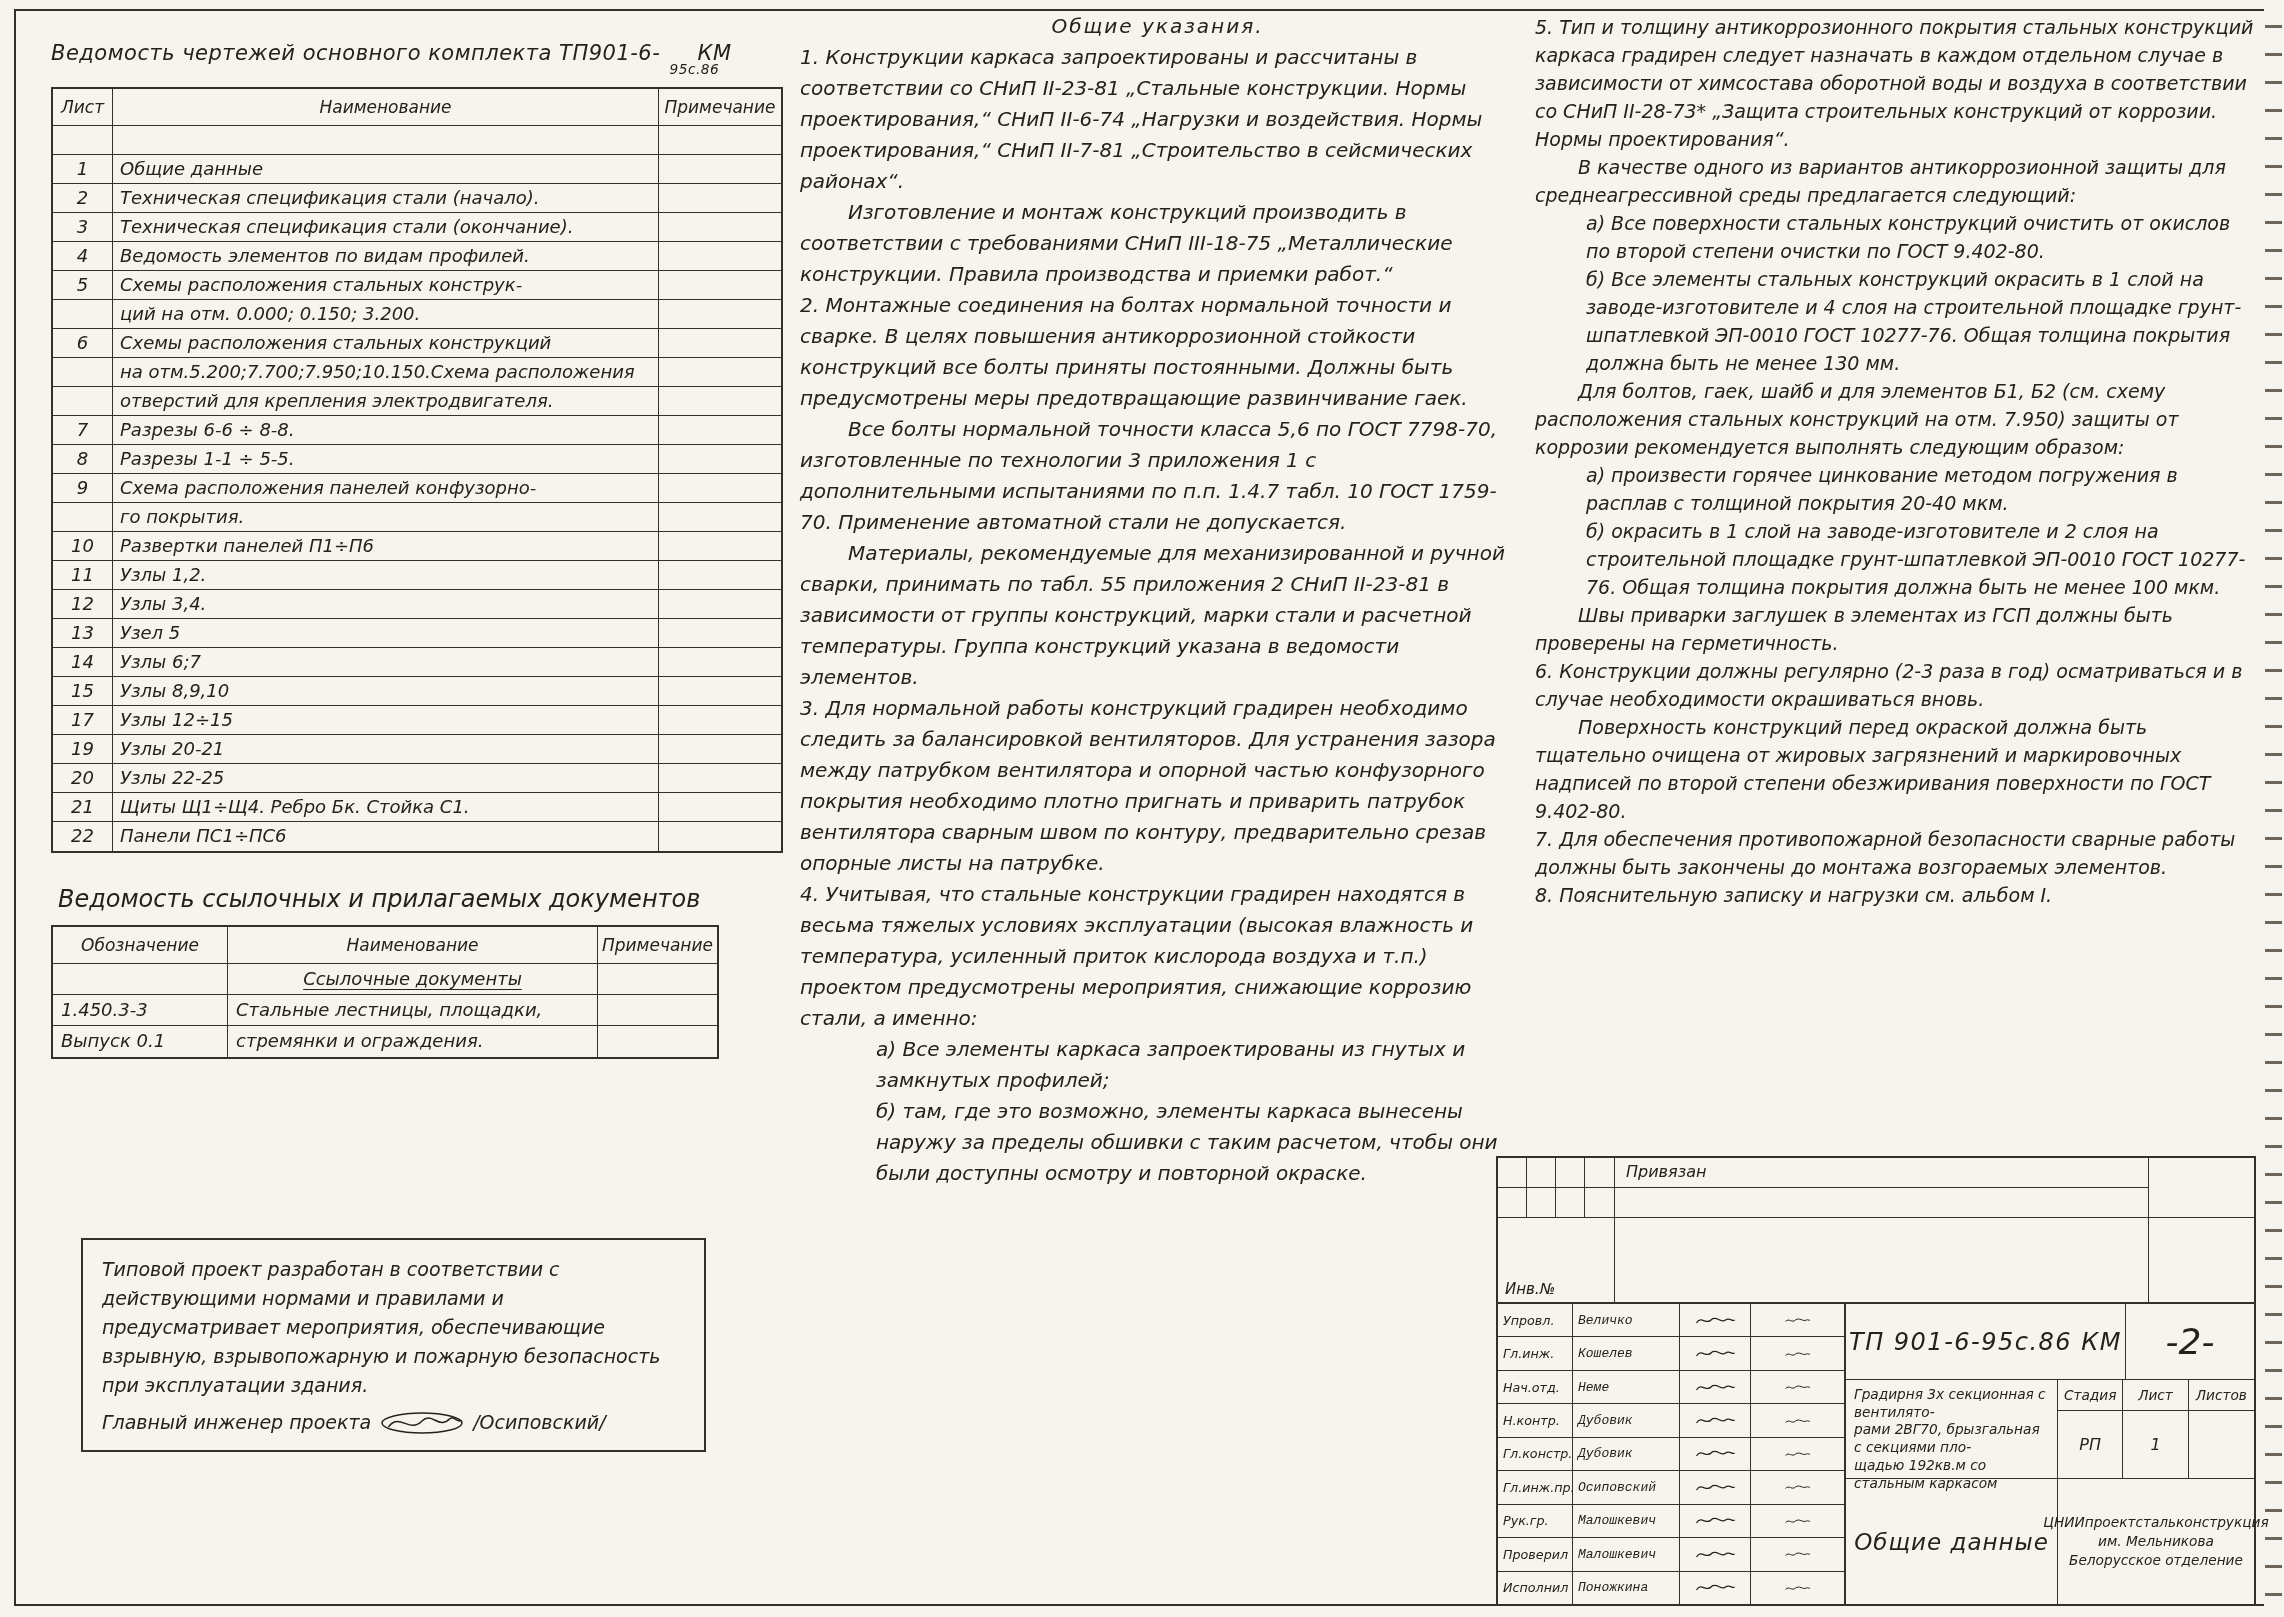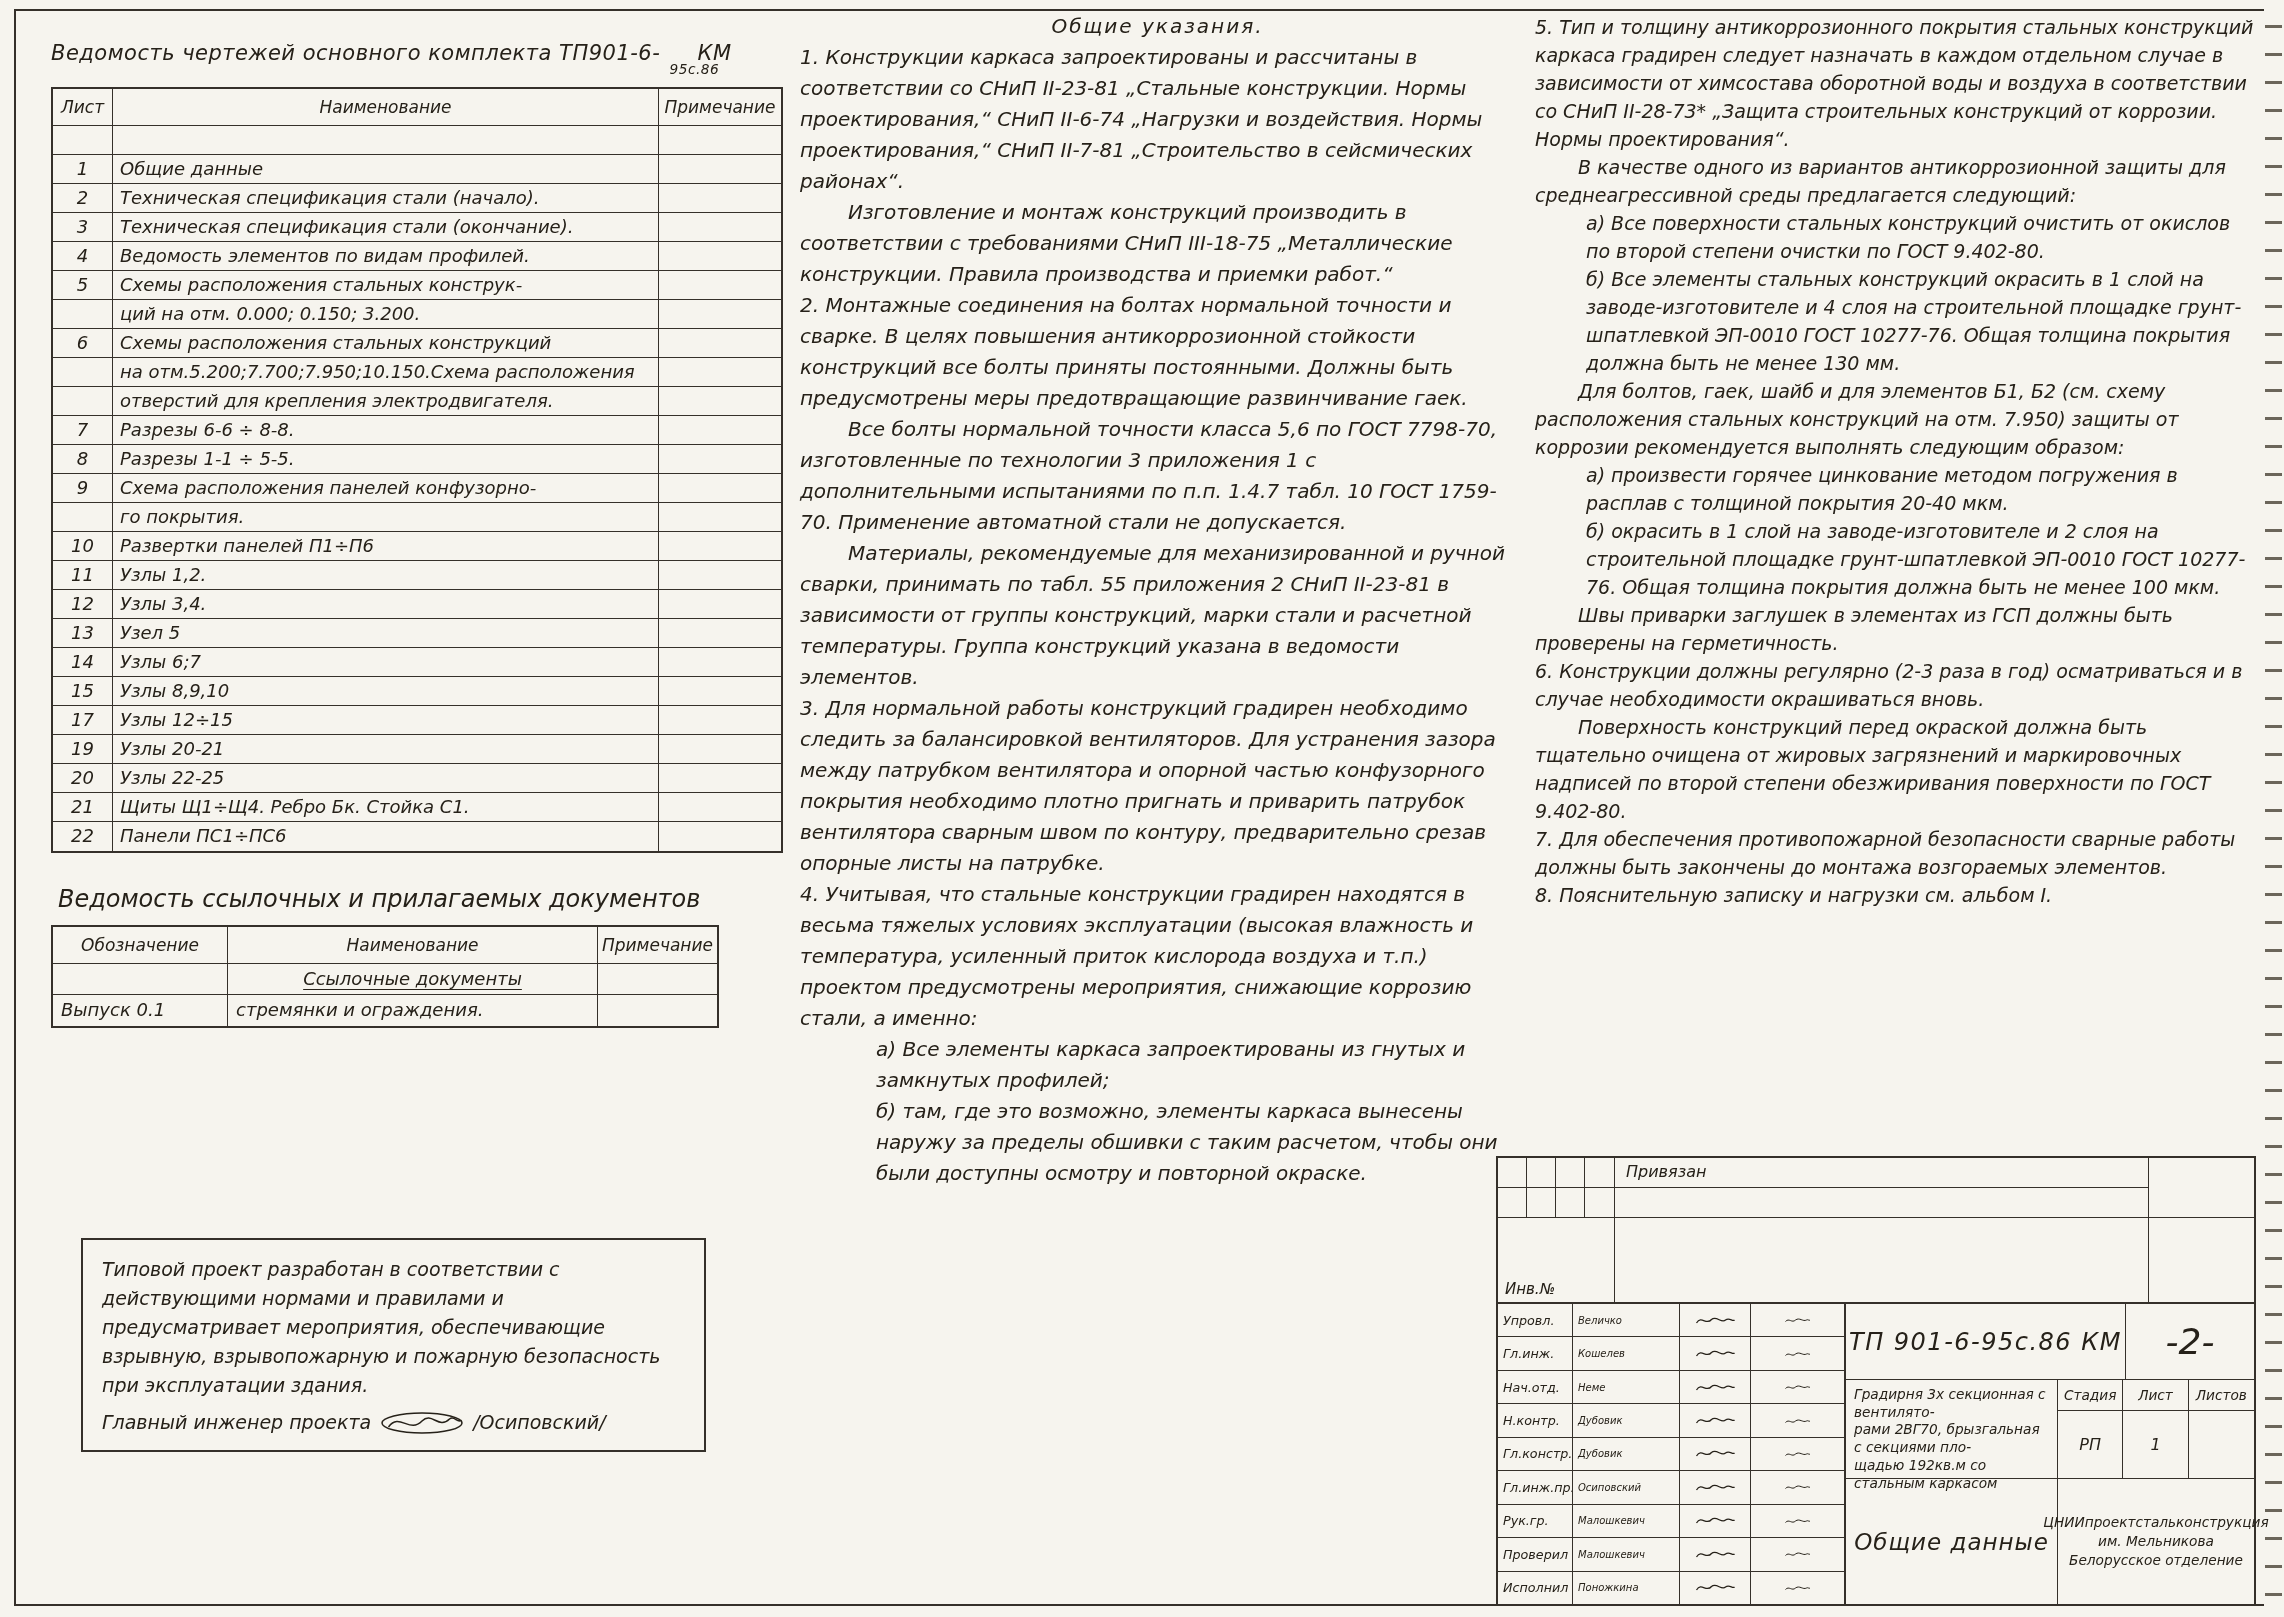--- a/index.html
+++ b/index.html
@@ -76,21 +76,21 @@
   .tb-inv-label{width:117px;border-right:1.5px solid var(--line);display:flex;align-items:flex-end;padding:4px 7px;font-size:15px;}
   .tb-inv-rest{flex:1;border-right:1.5px solid var(--line);}
   .tb-inv-right{width:105px;}
   .tb-main{height:300px;display:flex;}
   .tb-sigs{width:348px;border-right:2px solid var(--line);display:flex;flex-direction:column;}
   .sig-row{flex:1;display:grid;grid-template-columns:75px 107px 71px 1fr;border-bottom:1px solid var(--line);}
   .tb-sigs .sig-row:last-child{border-bottom:none;}
   .sig-row > span{border-right:1px solid var(--line);display:flex;align-items:center;overflow:hidden;}
   .sig-row > span:last-child{border-right:none;}
   .sig-role{font-size:12.7px;padding-left:5px;}
-  .sig-name{font-size:10px;padding-left:5px;}
+  .sig-name{font-size:13px;padding-left:5px;font-family:Liberation Mono, monospace;}
   .sig-scribble,.sig-date{justify-content:center;}
   .tb-right{flex:1;display:flex;flex-direction:column;}
   .tb-r1{height:76px;display:flex;border-bottom:1.5px solid var(--line);}
   .tb-code{flex:1;display:flex;align-items:center;justify-content:center;font-size:24px;letter-spacing:1.5px;border-right:1.5px solid var(--line);}
   .tb-sheetbig{width:128px;display:flex;align-items:center;justify-content:center;font-size:36px;}
   .tb-r2{height:99px;display:flex;border-bottom:1.5px solid var(--line);}
   .tb-desc{flex:1;font-size:13.7px;line-height:17.7px;padding:6px 8px;white-space:pre-line;border-right:1.5px solid var(--line);}
   .tb-slg{width:196px;display:flex;flex-direction:column;}
   .tb-slg-h{height:31px;display:grid;grid-template-columns:1fr 1fr 1fr;border-bottom:1px solid var(--line);}
   .tb-slg-h span,.tb-slg-v span{display:flex;align-items:center;justify-content:center;border-right:1px solid var(--line);font-size:13.7px;}
@@ -288,20 +288,25 @@
       <div>Примечание</div>
     </div>
     <div>
 
         <div class="rrow group">
           <div class="r-code"></div>
           <div class="r-name">Ссылочные документы</div>
           <div class="r-note"></div>
         </div>
 
+        <div class="rrow">
+          <div class="r-code">1.450.3-3</div>
+          <div class="r-name">Стальные лестницы, площадки,</div>
+          <div class="r-note"></div>
+        </div>
 
         <div class="rrow">
           <div class="r-code">Выпуск 0.1</div>
           <div class="r-name">стремянки и ограждения.</div>
           <div class="r-note"></div>
         </div>
       </div>
   </div>
 </div>
 

